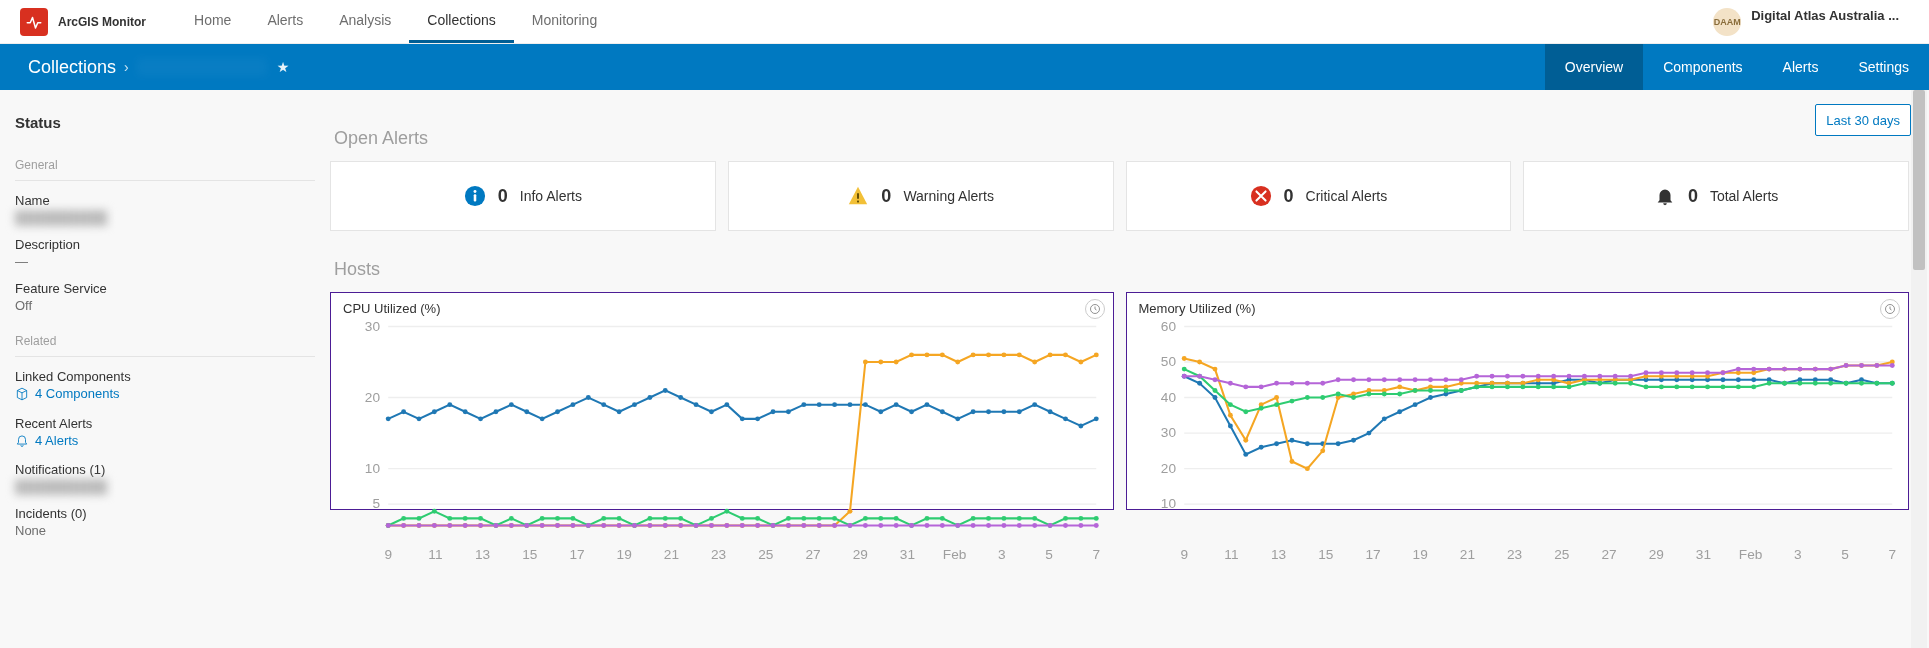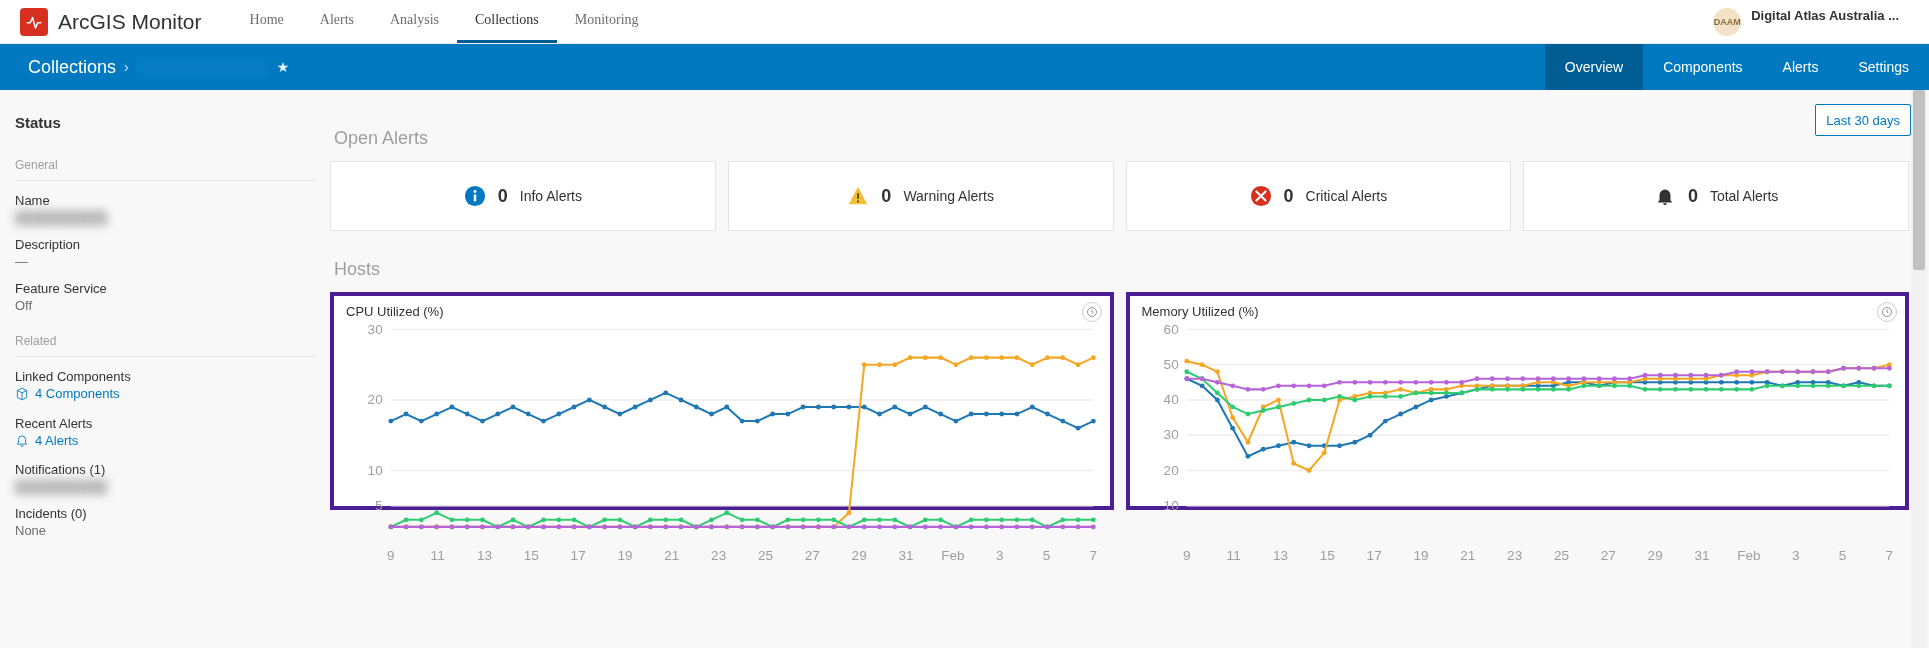--- a/index.html
+++ b/index.html
@@ -3,22 +3,22 @@
 <meta charset="utf-8">
 <style>
   * { box-sizing: border-box; }
   html, body { margin:0; padding:0; font-family: "Segoe UI", Arial, sans-serif; font-size:14px; color:#323232; background:#fff; }
   .app-shell { width:1929px; height:648px; position:relative; overflow:hidden; }
 
   
   .top-nav { display:flex; align-items:center; height:44px; padding:0 20px; border-bottom:1px solid #eee; position:relative;}
   .brand-icon { width:28px; height:28px; background:#d83020; border-radius:4px; display:flex; align-items:center; justify-content:center; margin-right:10px;}
   .brand-icon svg { width:18px; height:18px; fill:#fff;}
-  .brand-title { font-size:21px; font-weight:400; color:#323232; margin-right:30px;}
-  .nav-tabs { display:flex; height:100%;font-family:Liberation Serif, serif;}
+  .brand-title { font-size:12px; font-weight:700; color:#323232; margin-right:30px;}
+  .nav-tabs { display:flex; height:100%;}
   .nav-tab { display:flex; align-items:center; padding:0 18px; color:#6e6e6e; cursor:pointer; border-bottom:3px solid transparent; height:100%; font-size:14px;}
   .nav-tab.active { color:#323232; border-bottom-color:#005e95;}
   .user-area { position:absolute; right:30px; top:8px; height:44px; display:flex; gap:10px;}
   .avatar { width:28px; height:28px; border-radius:50%; background:#f3e2c7; display:flex; align-items:center; justify-content:center; font-size:9px; color:#8a6d3b; font-weight:600;}
   .user-name { font-size:13px; font-weight:600; color:#323232;}
 
   
   .page-header { height:46px; background:#0079c1; display:flex; align-items:center; color:#fff; padding-left:28px;}
   .bc-root { font-size:18px; font-weight:400;}
   .bc-sep { margin:0 8px; opacity:.8;}
@@ -46,21 +46,21 @@
   .time-range-btn svg { width:14px; height:14px; fill:none; stroke:#0079c1; stroke-width:1.5;}
 
   .section-title { font-size:18px; color:#9e9e9e; font-weight:400; margin:28px 0 12px 4px;}
   .cards-row { display:flex; gap:12px;}
   .card { flex:1; background:#fff; border:1px solid #e4e4e4; height:70px; display:flex; align-items:center; justify-content:center; gap:12px; font-size:14px;}
   .card .count { font-size:18px; font-weight:700;}
   .card .lbl { color:#323232;}
   .ic { width:22px; height:22px; display:flex; align-items:center; justify-content:center;}
 
   .charts-row { display:flex; gap:12px; margin-top:8px;}
-  .chart-panel { flex:1; background:#fff; border:4px solid #4c1d95; height:218px; position:relative;}
+  .chart-panel { flex:1; background:#fff; border:1px solid #4c1d95; height:218px; position:relative;}
   .chart-title { position:absolute; top:8px; left:12px; font-size:13px; color:#323232;}
   .chart-clock { position:absolute; top:6px; right:8px; width:20px; height:20px; border:1px solid #ccc; border-radius:50%; display:flex; align-items:center; justify-content:center; cursor:pointer;}
   .chart-clock svg{width:12px;height:12px;fill:none;stroke:#6e6e6e;stroke-width:1.5;}
   .chart-svg { position:absolute; top:28px; left:8px; right:8px; bottom:10px;}
   .y-label { font-size:10px; fill:#9e9e9e; text-anchor:end;}
   .x-label { font-size:10px; fill:#9e9e9e; text-anchor:middle;}
   .grid-line{ stroke:#eee; stroke-width:1;}
   .series { fill:none; stroke-width:1.5;}
 
   .scrollbar { position:absolute; right:2px; top:0; bottom:0; width:16px; background:#f1f1f1; }

